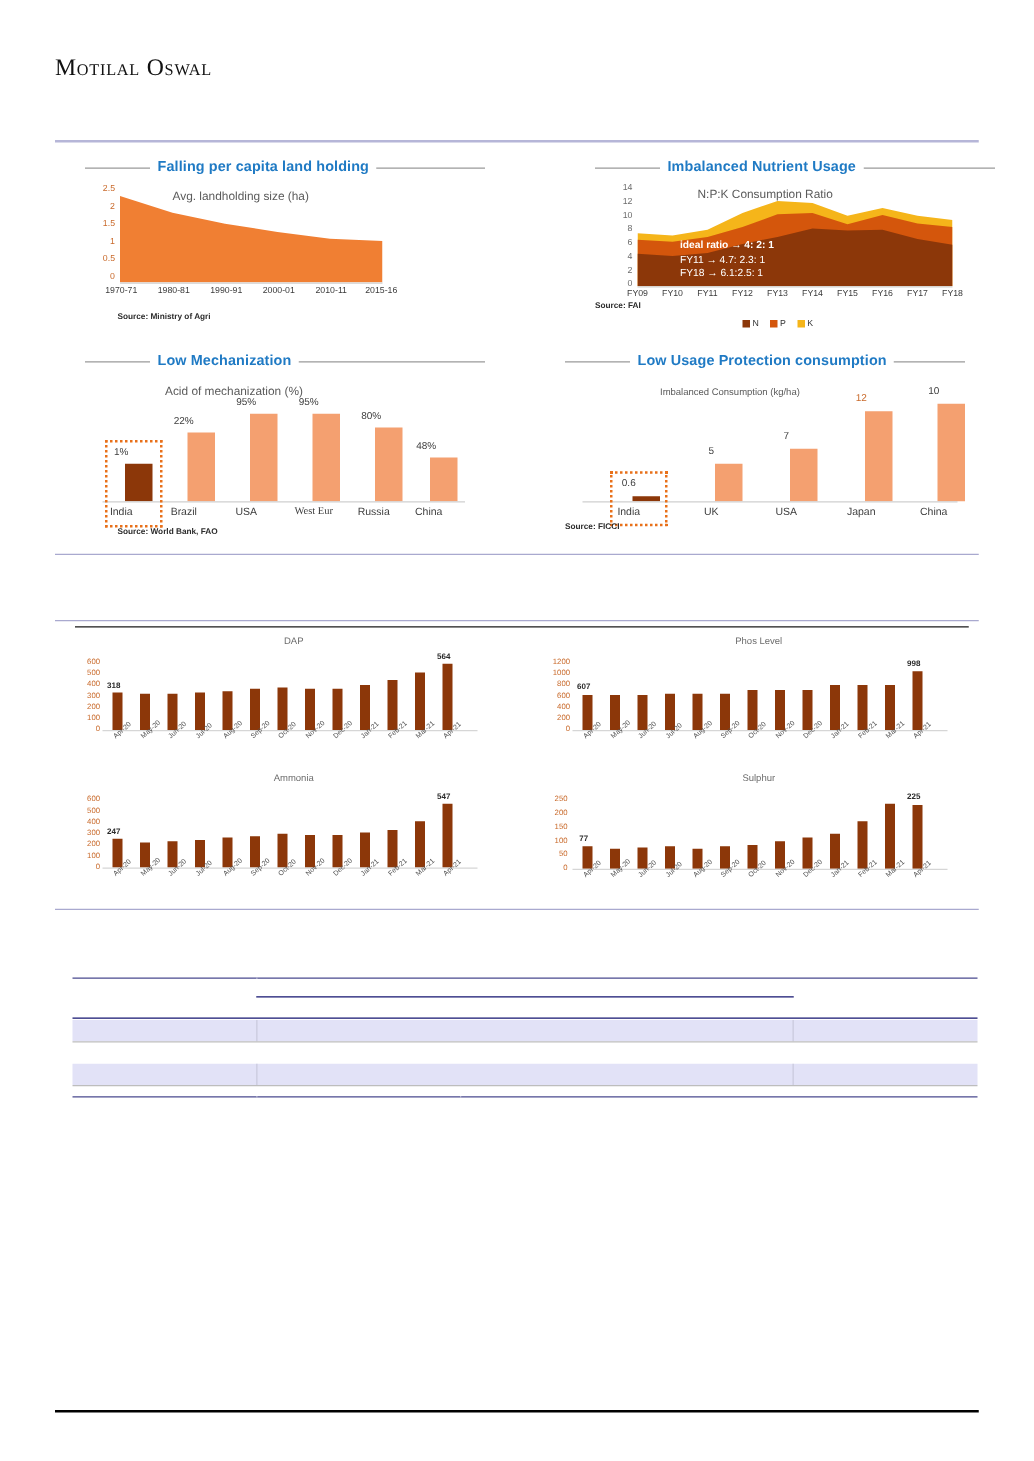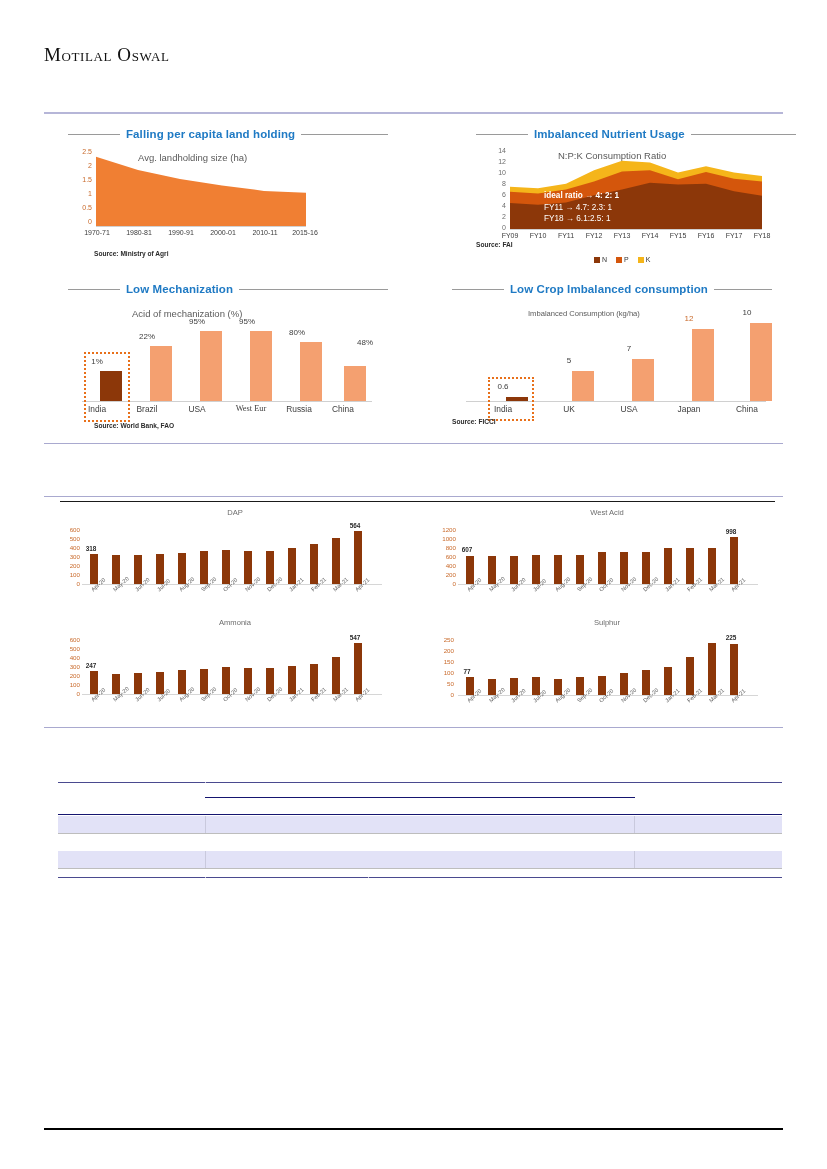--- a/index.html
+++ b/index.html
@@ -173,38 +173,38 @@
     <div class="bar lt" style="left:218px;width:22px;height:59.2px;"></div>
     <div class="bar lt" style="left:262px;width:22px;height:35.5px;"></div>
   </div>
   <div class="baseline" style="left:14px;top:118px;width:290px;"></div>
 
   <div class="vlabel" style="left:10px;top:74px;width:38px;">1%</div>
   <div class="vlabel" style="left:60px;top:49px;width:38px;">22%</div>
   <div class="vlabel" style="left:110px;top:34px;width:38px;">95%</div>
   <div class="vlabel" style="left:160px;top:34px;width:38px;">95%</div>
   <div class="vlabel" style="left:210px;top:45px;width:38px;">80%</div>
-  <div class="vlabel" style="left:254px;top:55px;width:38px;padding-left:24px;">48%</div>
+  <div class="vlabel" style="left:254px;top:69px;width:38px;">48%</div>
 
   <div class="cat" style="left:6px;top:121px;width:46px;">India</div>
   <div class="cat" style="left:56px;top:121px;width:46px;">Brazil</div>
   <div class="cat" style="left:106px;top:121px;width:46px;">USA</div>
   <div class="cat" style="left:154px;top:121px;width:58px;font-family:Liberation Serif, serif;">West Eur</div>
   <div class="cat" style="left:208px;top:121px;width:46px;">Russia</div>
   <div class="cat" style="left:252px;top:121px;width:46px;">China</div>
 
   <div class="highlight-box" style="left:16px;top:69px;width:42px;height:66px;"></div>
 
   <div class="src" style="left:26px;top:139px;">Source: World Bank, FAO</div>
 </div>
 
 <div class="panel" style="left:452px;top:283px;width:320px;height:155px;">
   <div class="ptitle" style="left:0;top:0;">
     <span class="ln l"></span>
-    <span class="tx">Low Crop Imbalanced consumption</span>
+    <span class="tx">Low Usage Protection consumption</span>
     <span class="ln r"></span>
   </div>
 
   <div class="subtitle" style="left:76px;top:26px;font-size:7.6px;">Imbalanced Consumption (kg/ha)</div>
 
   <div style="position:absolute;left:14px;top:40px;width:290px;height:78px;">
     <div class="bar dk" style="left:40px;width:22px;height:3.6px;"></div>
     <div class="bar lt" style="left:106px;width:22px;height:30px;"></div>
     <div class="bar lt" style="left:166px;width:22px;height:42px;"></div>
     <div class="bar lt" style="left:226px;width:22px;height:72px;"></div>
@@ -272,21 +272,21 @@
   <div class="mtick" style="left:162px;top:80px;">Oct-20</div>
   <div class="mtick" style="left:184px;top:80px;">Nov-20</div>
   <div class="mtick" style="left:206px;top:80px;">Dec-20</div>
   <div class="mtick" style="left:228px;top:80px;">Jan-21</div>
   <div class="mtick" style="left:250px;top:80px;">Feb-21</div>
   <div class="mtick" style="left:272px;top:80px;">Mar-21</div>
   <div class="mtick" style="left:294px;top:80px;">Apr-21</div>
 </div>
 
 <div class="mini" style="left:432px;top:508px;width:350px;height:100px;">
-  <div class="ttl" style="top:0;">West Acid</div>
+  <div class="ttl" style="top:0;">Phos Level</div>
   <div class="ytick" style="left:0;top:18px;width:24px;">1200</div>
   <div class="ytick" style="left:0;top:27px;width:24px;">1000</div>
   <div class="ytick" style="left:0;top:36px;width:24px;">800</div>
   <div class="ytick" style="left:0;top:45px;width:24px;">600</div>
   <div class="ytick" style="left:0;top:54px;width:24px;">400</div>
   <div class="ytick" style="left:0;top:63px;width:24px;">200</div>
   <div class="ytick" style="left:0;top:72px;width:24px;">0</div>
 
   <div style="position:absolute;left:30px;top:20px;width:296px;height:56px;">
     <div class="mbar" style="left:4px;width:8px;height:28.3px;"></div>

